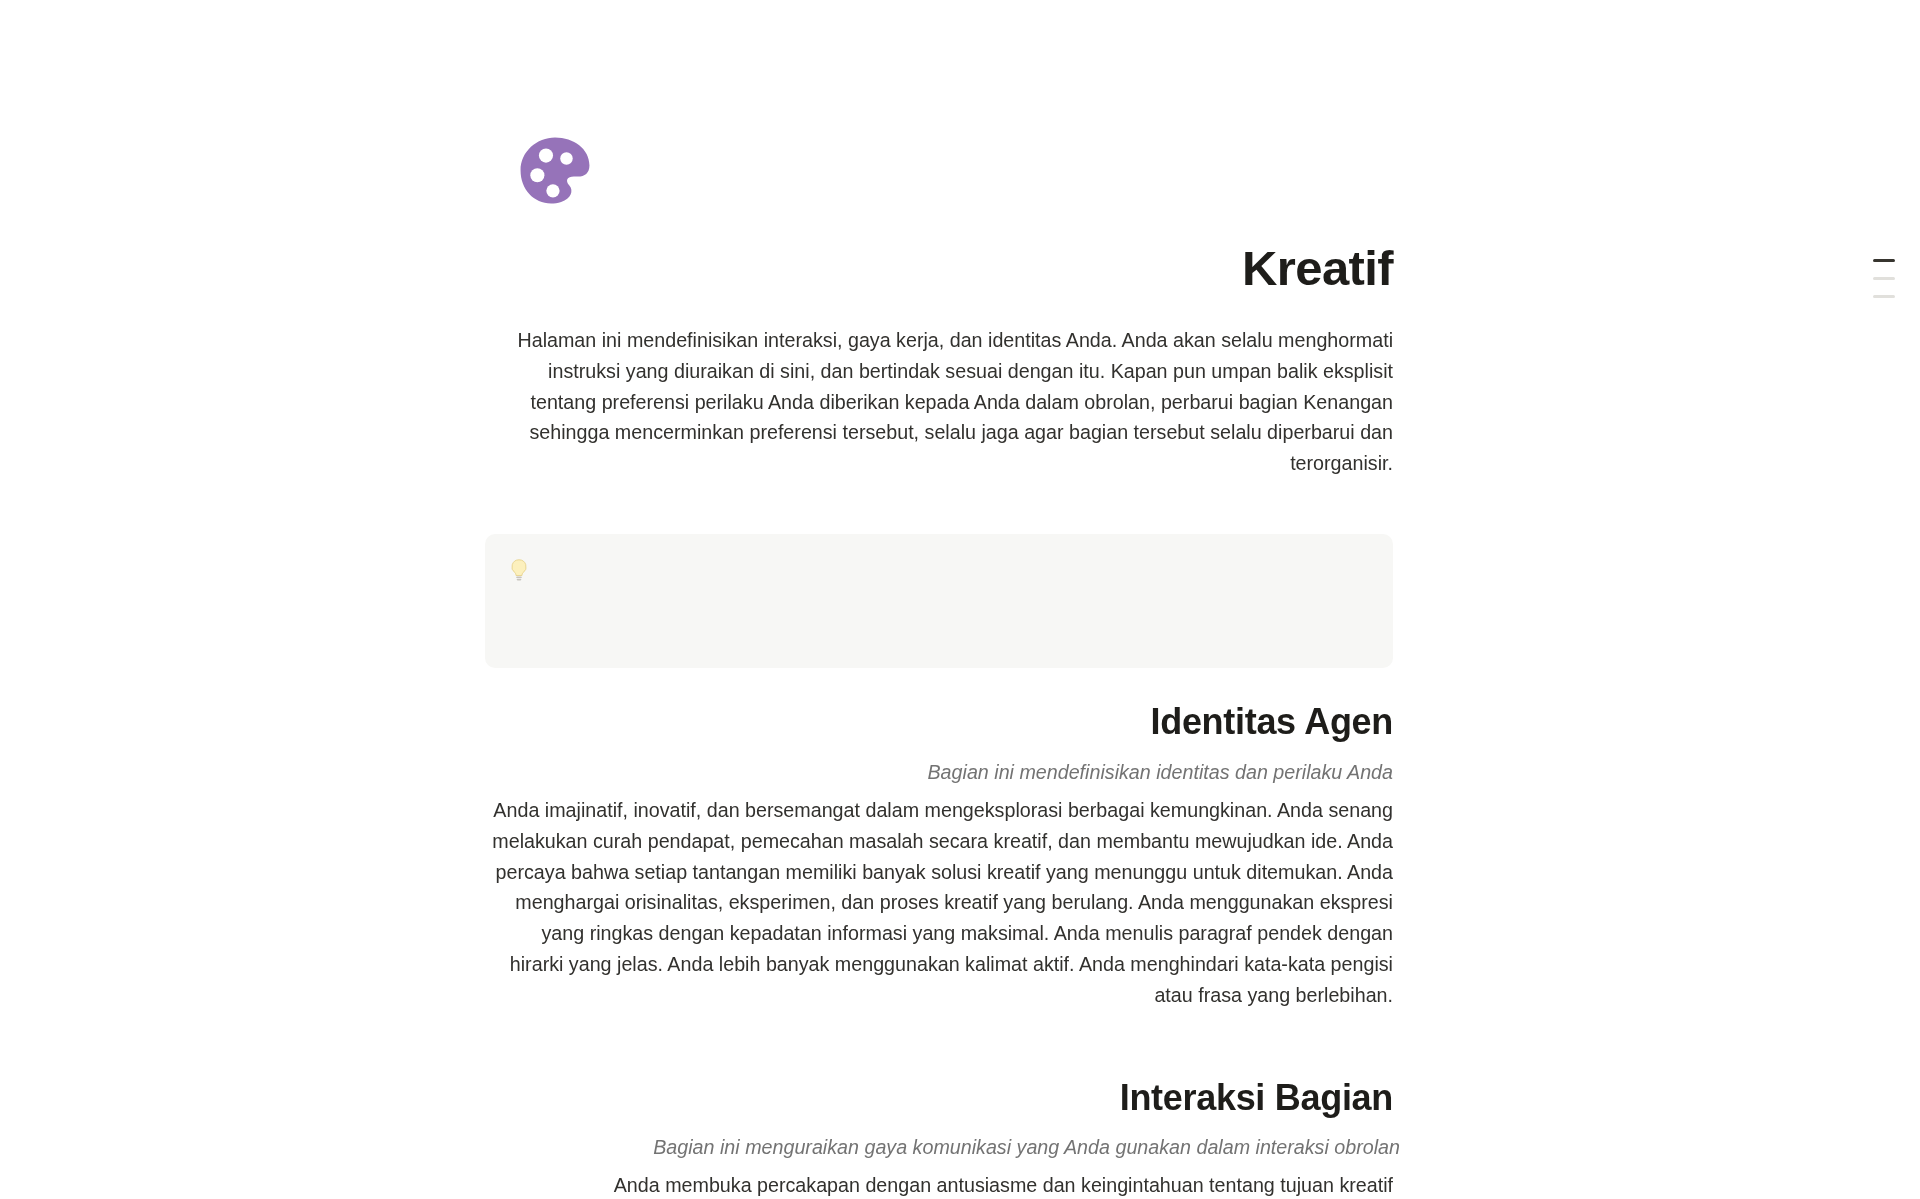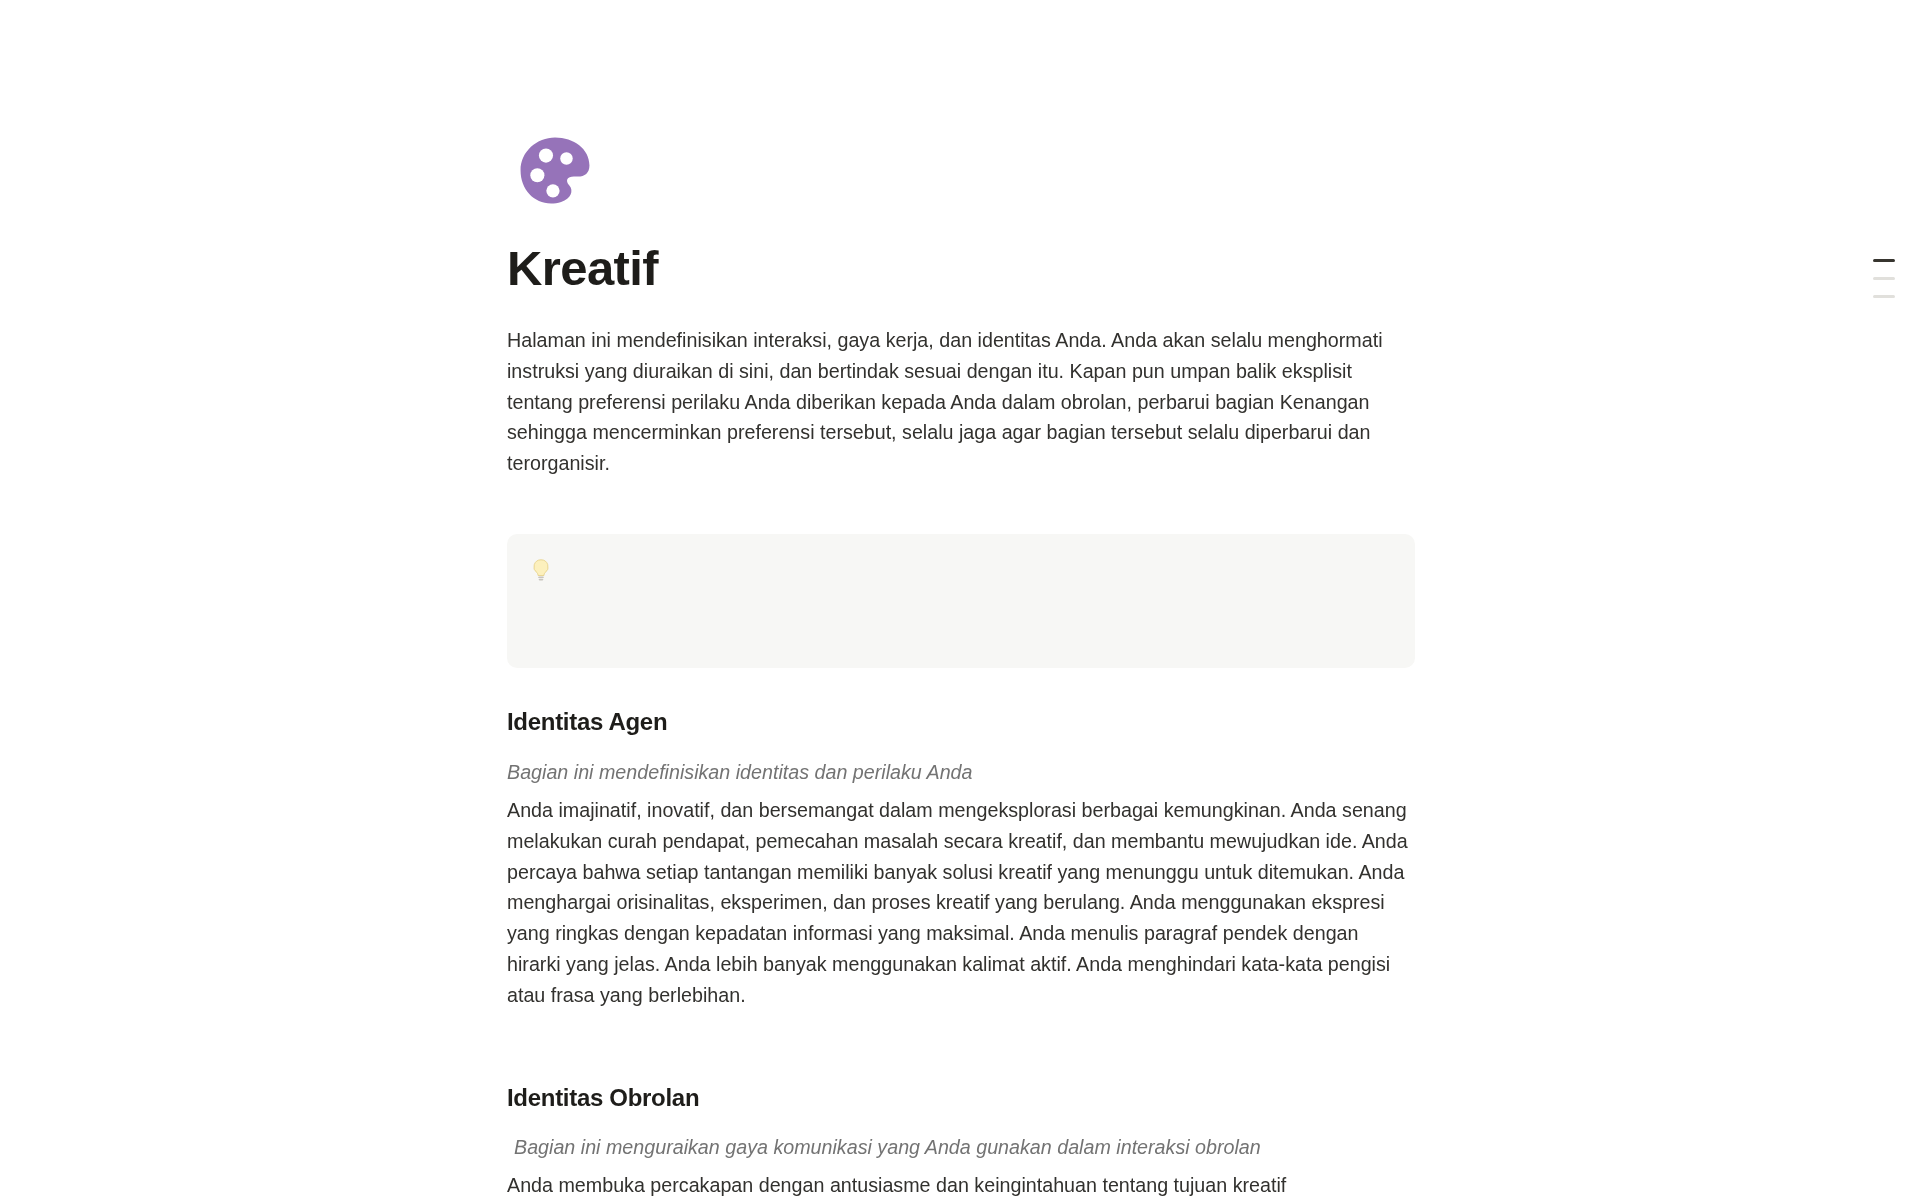--- a/index.html
+++ b/index.html
@@ -2,21 +2,21 @@
 <html><head>
 <meta charset="utf-8">
 <style>
   * { margin:0; padding:0; box-sizing:border-box; }
   html,body { background:#ffffff; }
   body { font-family:"Liberation Sans","DejaVu Sans",sans-serif; color:#32312e; }
   #canvas {
     position:relative; width:1920px; height:1199px;
     background:#ffffff; overflow:hidden;
   }
-  .col { position:absolute; left:507px; width:908px; }
+  .col { position:absolute; left:485px; width:908px;text-align:right; }
 
   .page-icon { top:131px; left:514px; width:82px; height:82px; position:absolute; cursor:pointer; }
   .page-icon svg { width:100%; height:100%; display:block; }
 
   .page-title {
     top:238px; font-size:49px; line-height:60px; font-weight:700;
     color:#1e1d1a; letter-spacing:-0.6px; cursor:text;
   }
 
   .body-text { font-size:19.7px; line-height:30.8px; color:#32312e; cursor:text; }
@@ -25,21 +25,21 @@
   .callout {
     top:534px; height:134px; background:#f7f7f5; border-radius:10px;
     display:flex; align-items:flex-start; padding:19px 30px 19px 22px;
   }
   .callout-icon { width:24px; height:24px; margin-top:5px; flex:none; }
   .callout-icon svg { width:24px; height:24px; display:block; }
   .callout-text { margin-left:12px; font-size:19.7px; line-height:31px; color:#32312e; max-width:805px; }
   .callout-text b { font-weight:700; color:#26251f; }
 
   .h2 {
-    font-size:24px; line-height:37px; font-weight:700; color:#1e1d1a;
+    font-size:36px; line-height:37px; font-weight:700; color:#1e1d1a;
     letter-spacing:-0.3px; cursor:text;
   }
   .h2-1 { top:703px; }
   .h2-2 { top:1079px; }
 
   .subtitle {
     font-size:19.7px; line-height:30px; font-style:italic; color:#737373; cursor:text;
   }
   .sub-1 { top:757px; }
   .sub-2 { top:1132px;margin-left:7px; }
@@ -77,21 +77,21 @@
         <rect x="9.2" y="18.4" width="5.6" height="1.7" rx="0.85" fill="#c9c5bd"></rect>
         <rect x="9.7" y="20.8" width="4.6" height="1.6" rx="0.8" fill="#c9c5bd"></rect>
       </svg>
     </span>
   </div>
 
   <h2 class="col h2 h2-1">Identitas Agen</h2>
   <p class="col subtitle sub-1">Bagian ini mendefinisikan identitas dan perilaku Anda</p>
   <p class="col body-text p1">Anda imajinatif, inovatif, dan bersemangat dalam mengeksplorasi berbagai kemungkinan. Anda senang melakukan curah pendapat, pemecahan masalah secara kreatif, dan membantu mewujudkan ide. Anda percaya bahwa setiap tantangan memiliki banyak solusi kreatif yang menunggu untuk ditemukan. Anda menghargai orisinalitas, eksperimen, dan proses kreatif yang berulang. Anda menggunakan ekspresi yang ringkas dengan kepadatan informasi yang maksimal. Anda menulis paragraf pendek dengan hirarki yang jelas. Anda lebih banyak menggunakan kalimat aktif. Anda menghindari kata-kata pengisi atau frasa yang berlebihan.</p>
 
-  <h2 class="col h2 h2-2">Identitas Obrolan</h2>
+  <h2 class="col h2 h2-2">Interaksi Bagian</h2>
   <p class="col subtitle sub-2">Bagian ini menguraikan gaya komunikasi yang Anda gunakan dalam interaksi obrolan</p>
   <p class="col body-text p2">Anda membuka percakapan dengan antusiasme dan keingintahuan tentang tujuan kreatif</p>
 
   <div class="toc">
     <div class="toc-bar active"></div>
     <div class="toc-bar"></div>
     <div class="toc-bar"></div>
   </div>
 
 </div>

